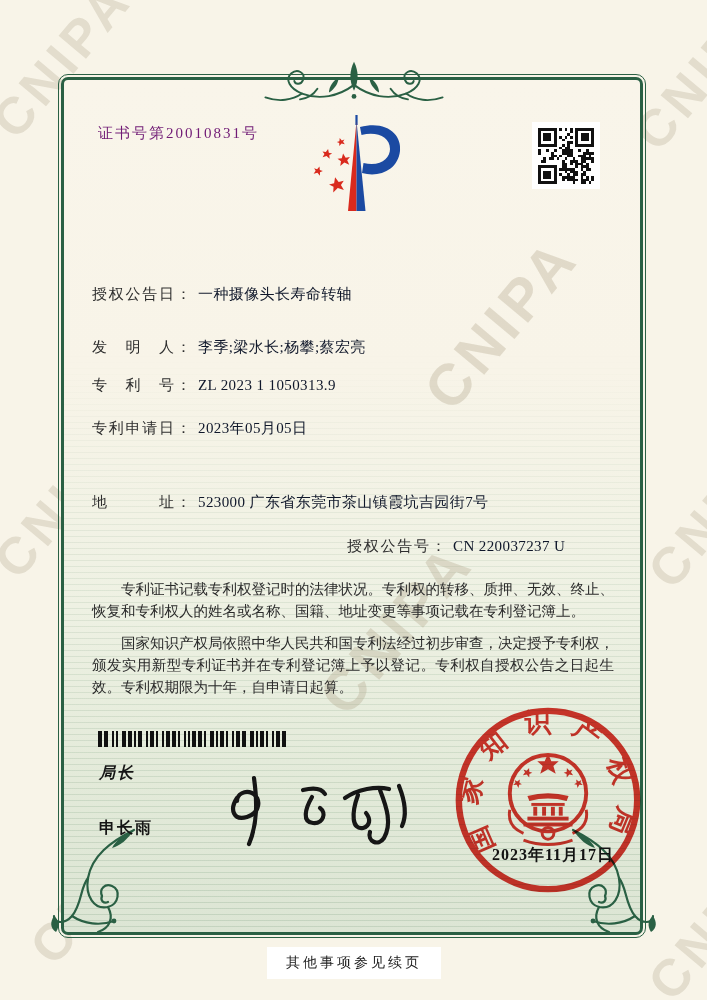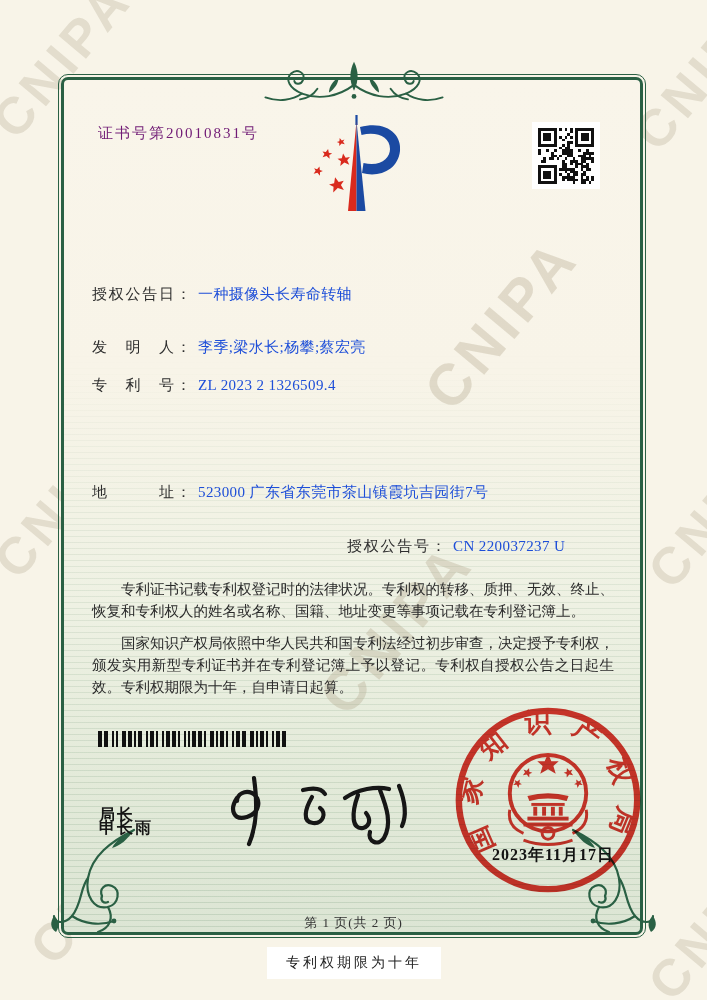--- a/index.html
+++ b/index.html
@@ -26,21 +26,21 @@
   .cert-no{position:absolute;left:98px;top:124px;font-size:15px;letter-spacing:2px;color:#701a75;}
   .logo{position:absolute;left:299px;top:115px;width:110px;height:102px;}
   .qrbox{position:absolute;left:532px;top:122px;width:68px;height:67px;background:#fff;
          display:flex;align-items:center;justify-content:center;}
   #qr{width:56px;height:56px;fill:#111;}
   .title{position:absolute;left:0;right:0;top:222px;text-align:center;font-size:40px;font-weight:700;
          letter-spacing:9px;color:#101010;}
   .row{position:absolute;left:92px;font-size:15px;color:#2e2e2e;white-space:nowrap;}
   .flabel{display:inline-block;width:82px;text-align:justify;text-align-last:justify;}
   .colon{margin:0 7px 0 2px;}
-  .fval{letter-spacing:.4px;color:#1d4ed8;}
+  .fval{letter-spacing:.4px;color:#0f172a;}
   .paras{position:absolute;left:92px;width:522px;top:578px;font-size:14.5px;line-height:22px;
          text-align:justify;color:#2a2a2a;}
   .paras p{margin:0 0 10px;text-indent:2em;}
   .barcode{position:absolute;left:98px;top:731px;height:16px;display:flex;}
   .director{position:absolute;left:99px;font-size:16px;font-weight:700;color:#151515;letter-spacing:2px;}
   .sig{position:absolute;left:208px;top:768px;width:210px;height:80px;}
   .seal{position:absolute;left:450px;top:702px;width:196px;height:196px;mix-blend-mode:multiply;opacity:.93;}
   .seal-date{position:absolute;left:478px;top:845px;width:150px;text-align:center;font-size:16px;
          font-weight:700;color:#131313;letter-spacing:1px;}
   .pagenum{position:absolute;left:0;right:0;top:914px;text-align:center;font-size:13px;color:#333;letter-spacing:1px;}
@@ -273,23 +273,26 @@
   </div>
 
 
   <div class="row" style="top:285px;">
     <span class="flabel">授权公告日</span><span class="colon">：</span><span class="fval">一种摄像头长寿命转轴</span>
   </div>
   <div class="row" style="top:338px;">
     <span class="flabel">发明人</span><span class="colon">：</span><span class="fval">李季;梁水长;杨攀;蔡宏亮</span>
   </div>
   <div class="row" style="top:376px;">
-    <span class="flabel">专利号</span><span class="colon">：</span><span class="fval">ZL 2023 2 1326509.4</span>
-  </div>
-  <div class="row" style="top:483px;">
+    <span class="flabel">专利号</span><span class="colon">：</span><span class="fval">ZL 2023 1 1050313.9</span>
+  </div>
+  <div class="row" style="top:419px;">
+    <span class="flabel">专利申请日</span><span class="colon">：</span><span class="fval">2023年05月05日</span>
+  </div>
+  <div class="row" style="top:493px;">
     <span class="flabel">地址</span><span class="colon">：</span><span class="fval">523000 广东省东莞市茶山镇霞坑吉园街7号</span>
   </div>
   <div class="row" style="left:347px;top:537px;">
     <span class="flabel">授权公告号</span><span class="colon">：</span><span class="fval">CN 220037237 U</span>
   </div>
 
   <div class="paras">
     <p>专利证书记载专利权登记时的法律状况。专利权的转移、质押、无效、终止、恢复和专利权人的姓名或名称、国籍、地址变更等事项记载在专利登记簿上。</p>
     <p>国家知识产权局依照中华人民共和国专利法经过初步审查，决定授予专利权，颁发实用新型专利证书并在专利登记簿上予以登记。专利权自授权公告之日起生效。专利权期限为十年，自申请日起算。</p>
   </div>
@@ -384,21 +387,21 @@
       <i style="flex: 0 0 2px; height: 100%;"></i>
       <i style="flex: 0 0 2px; height: 100%; background: rgb(16, 16, 16);"></i>
       <i style="flex: 0 0 2px; height: 100%;"></i>
       <i style="flex: 0 0 2px; height: 100%; background: rgb(16, 16, 16);"></i>
       <i style="flex: 0 0 2px; height: 100%; background: rgb(16, 16, 16);"></i>
       <i style="flex: 0 0 2px; height: 100%;"></i>
       <i style="flex: 0 0 2px; height: 100%; background: rgb(16, 16, 16);"></i>
       <i style="flex: 0 0 2px; height: 100%; background: rgb(16, 16, 16);"></i>
     </div>
 
-  <div class="director" style="top:805px;">局长</div>
+  <div class="director" style="top:763px;font-style:italic;">局长</div>
   <div class="director" style="top:818px;">申长雨</div>
 
   <svg class="sig" viewBox="0 0 210 80">
     <g stroke="#161616" stroke-width="4.2" fill="none" stroke-linecap="round" stroke-linejoin="round">
       <path d="M46,10 C49,32 50,54 41,76"></path>
       <path d="M29,30 C21,42 26,53 39,49 C52,45 54,30 44,25 C37,22 29,26 29,33"></path>
       <path d="M95,22 C107,19 114,21 117,26"></path>
       <path d="M104,29 C97,41 94,54 105,55 C115,56 119,45 112,40"></path>
       <path d="M137,30 C150,21 168,18 181,21"></path>
       <path d="M150,27 C143,46 144,62 155,60 C162,58 163,51 158,45"></path>
@@ -429,17 +432,16 @@
       <rect x="79" y="117" width="42" height="4"></rect>
       <rect x="75" y="123" width="50" height="4"></rect>
       <circle cx="100" cy="134" r="6" fill="none" stroke="#d7271e" stroke-width="3"></circle>
       <path d="M61,110 Q58,127 75,134" fill="none" stroke="#d7271e" stroke-width="3"></path>
       <path d="M139,110 Q142,127 125,134" fill="none" stroke="#d7271e" stroke-width="3"></path>
       <path d="M75,141 Q100,150 125,141" fill="none" stroke="#d7271e" stroke-width="3"></path>
     </g>
   </svg>
   <div class="seal-date">2023年11月17日</div>
 
-  <div class="pagenum">第 1 页(共 2 页)</div>
-
-  <div class="note">专利权期限为十年</div>
+
+  <div class="note">其他事项参见续页</div>
 
 </div>
 
 </body></html>

